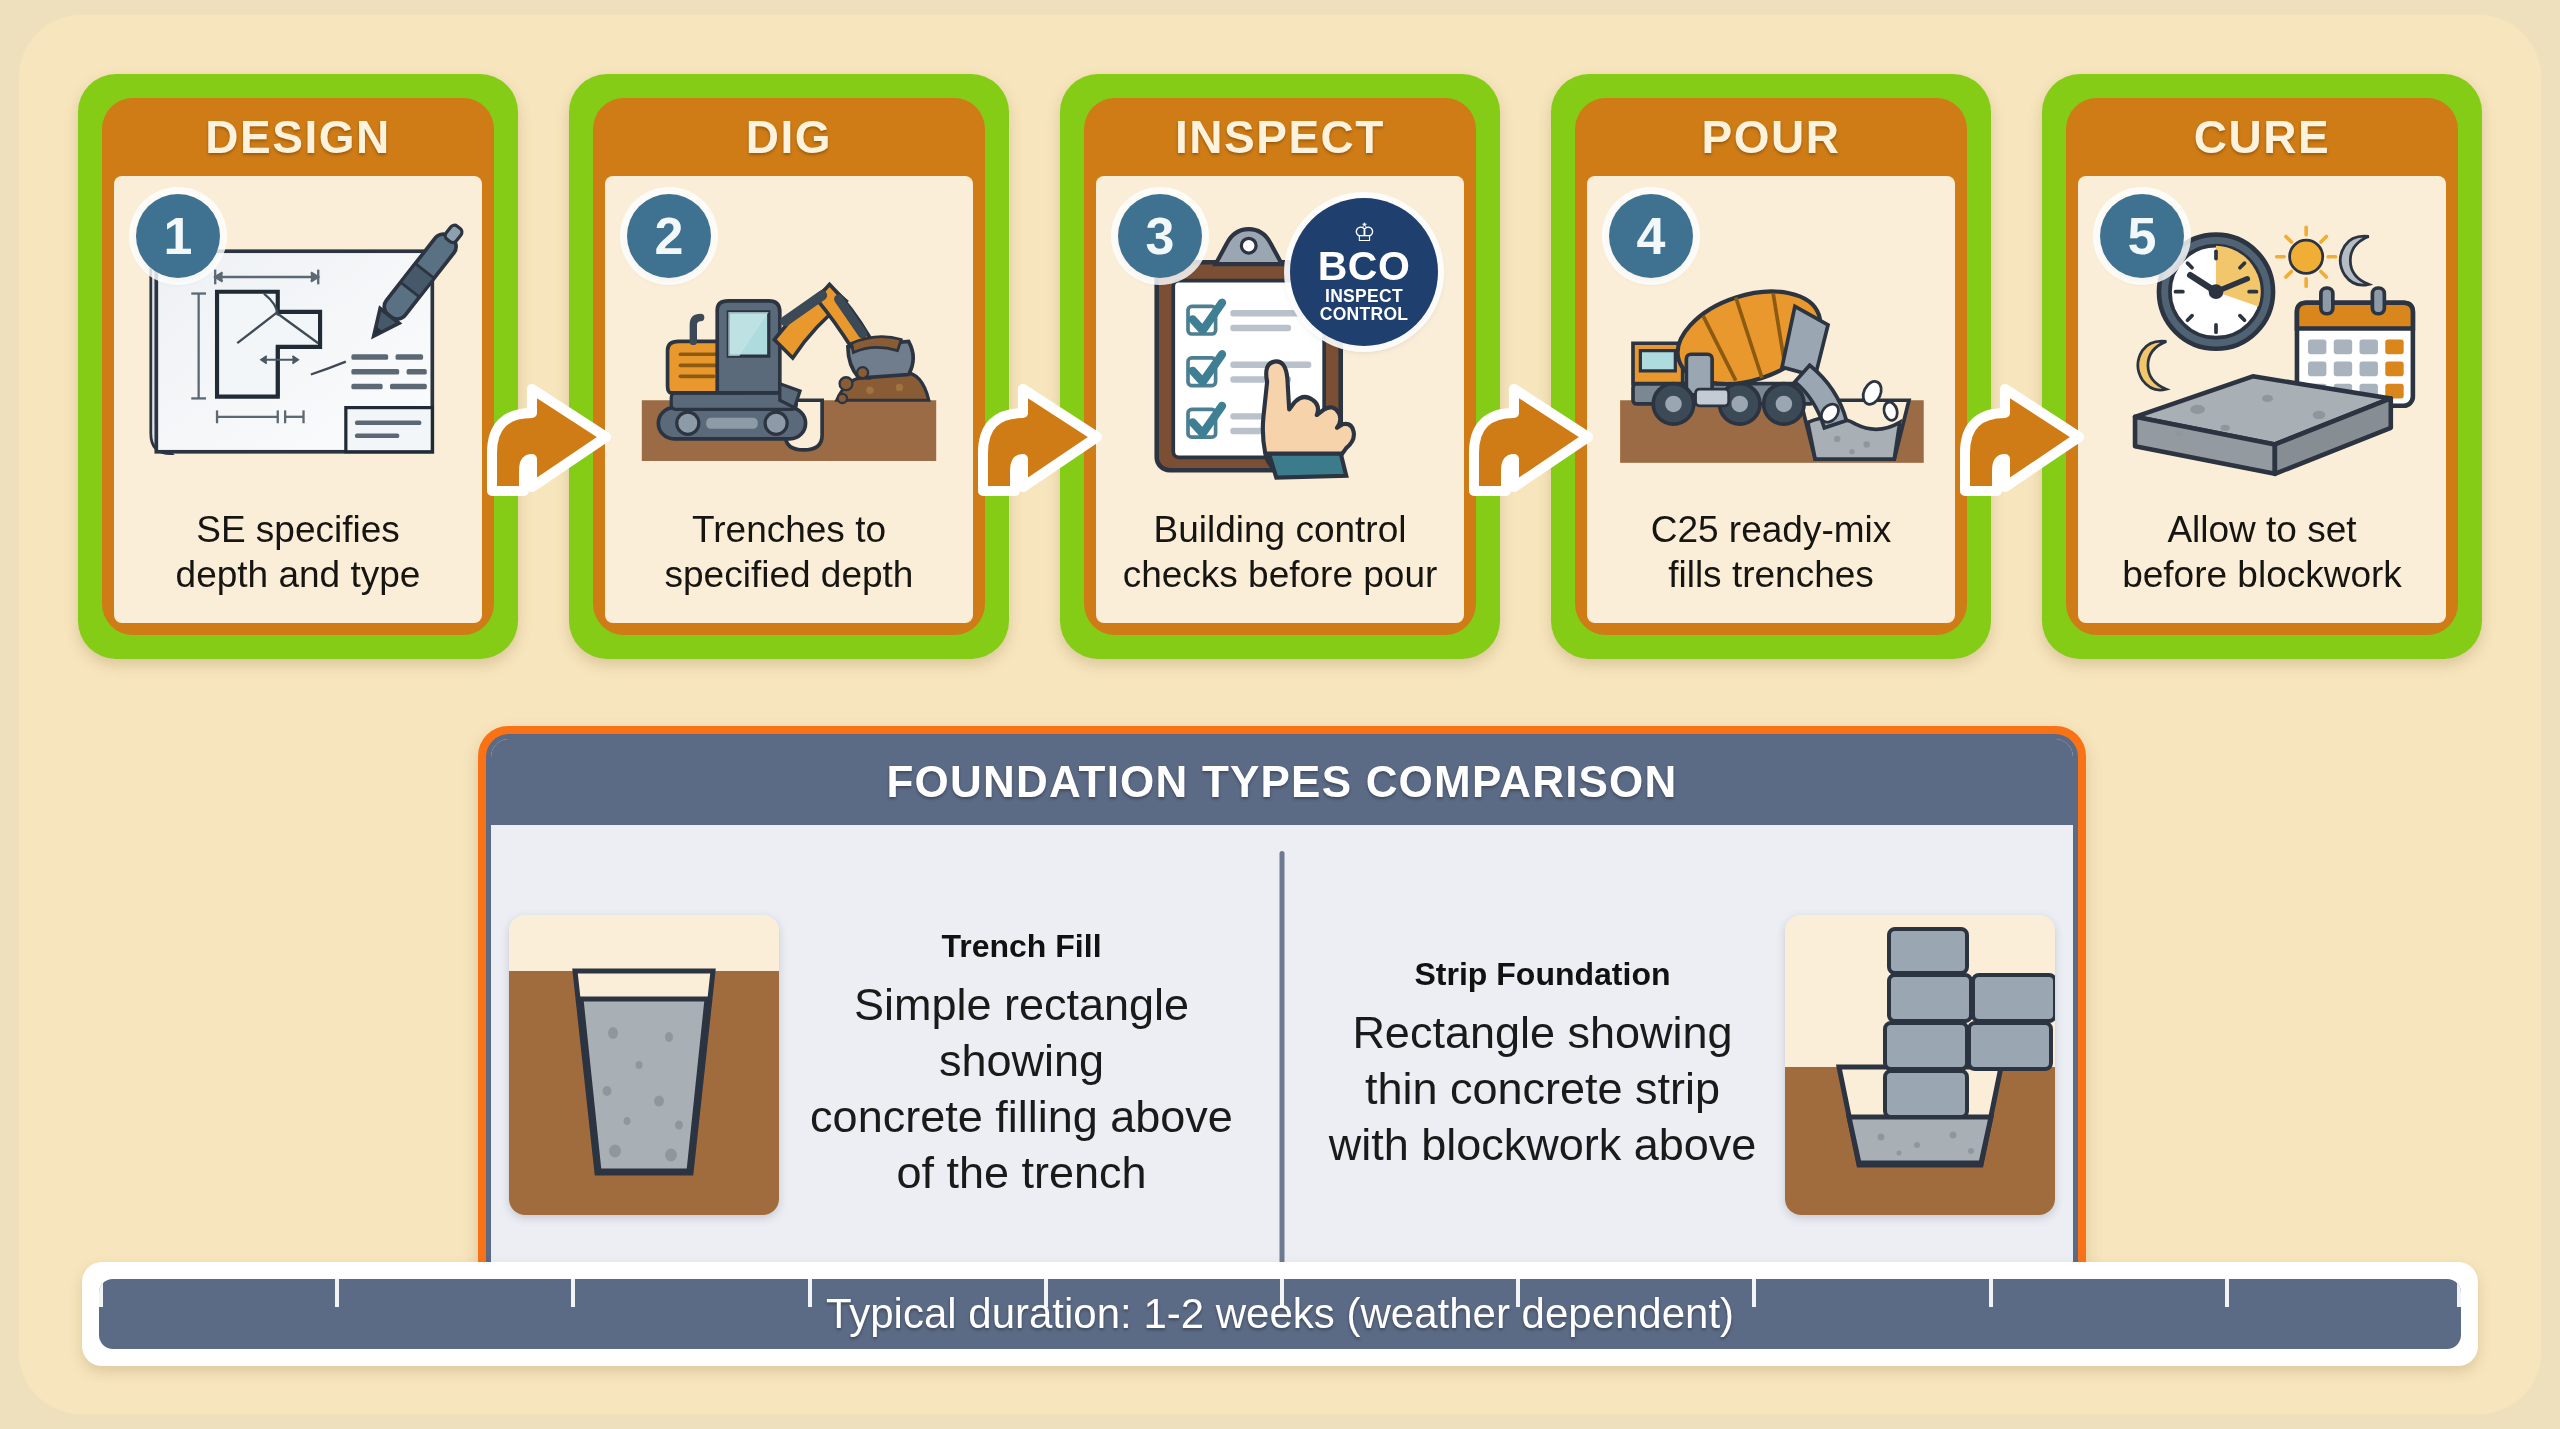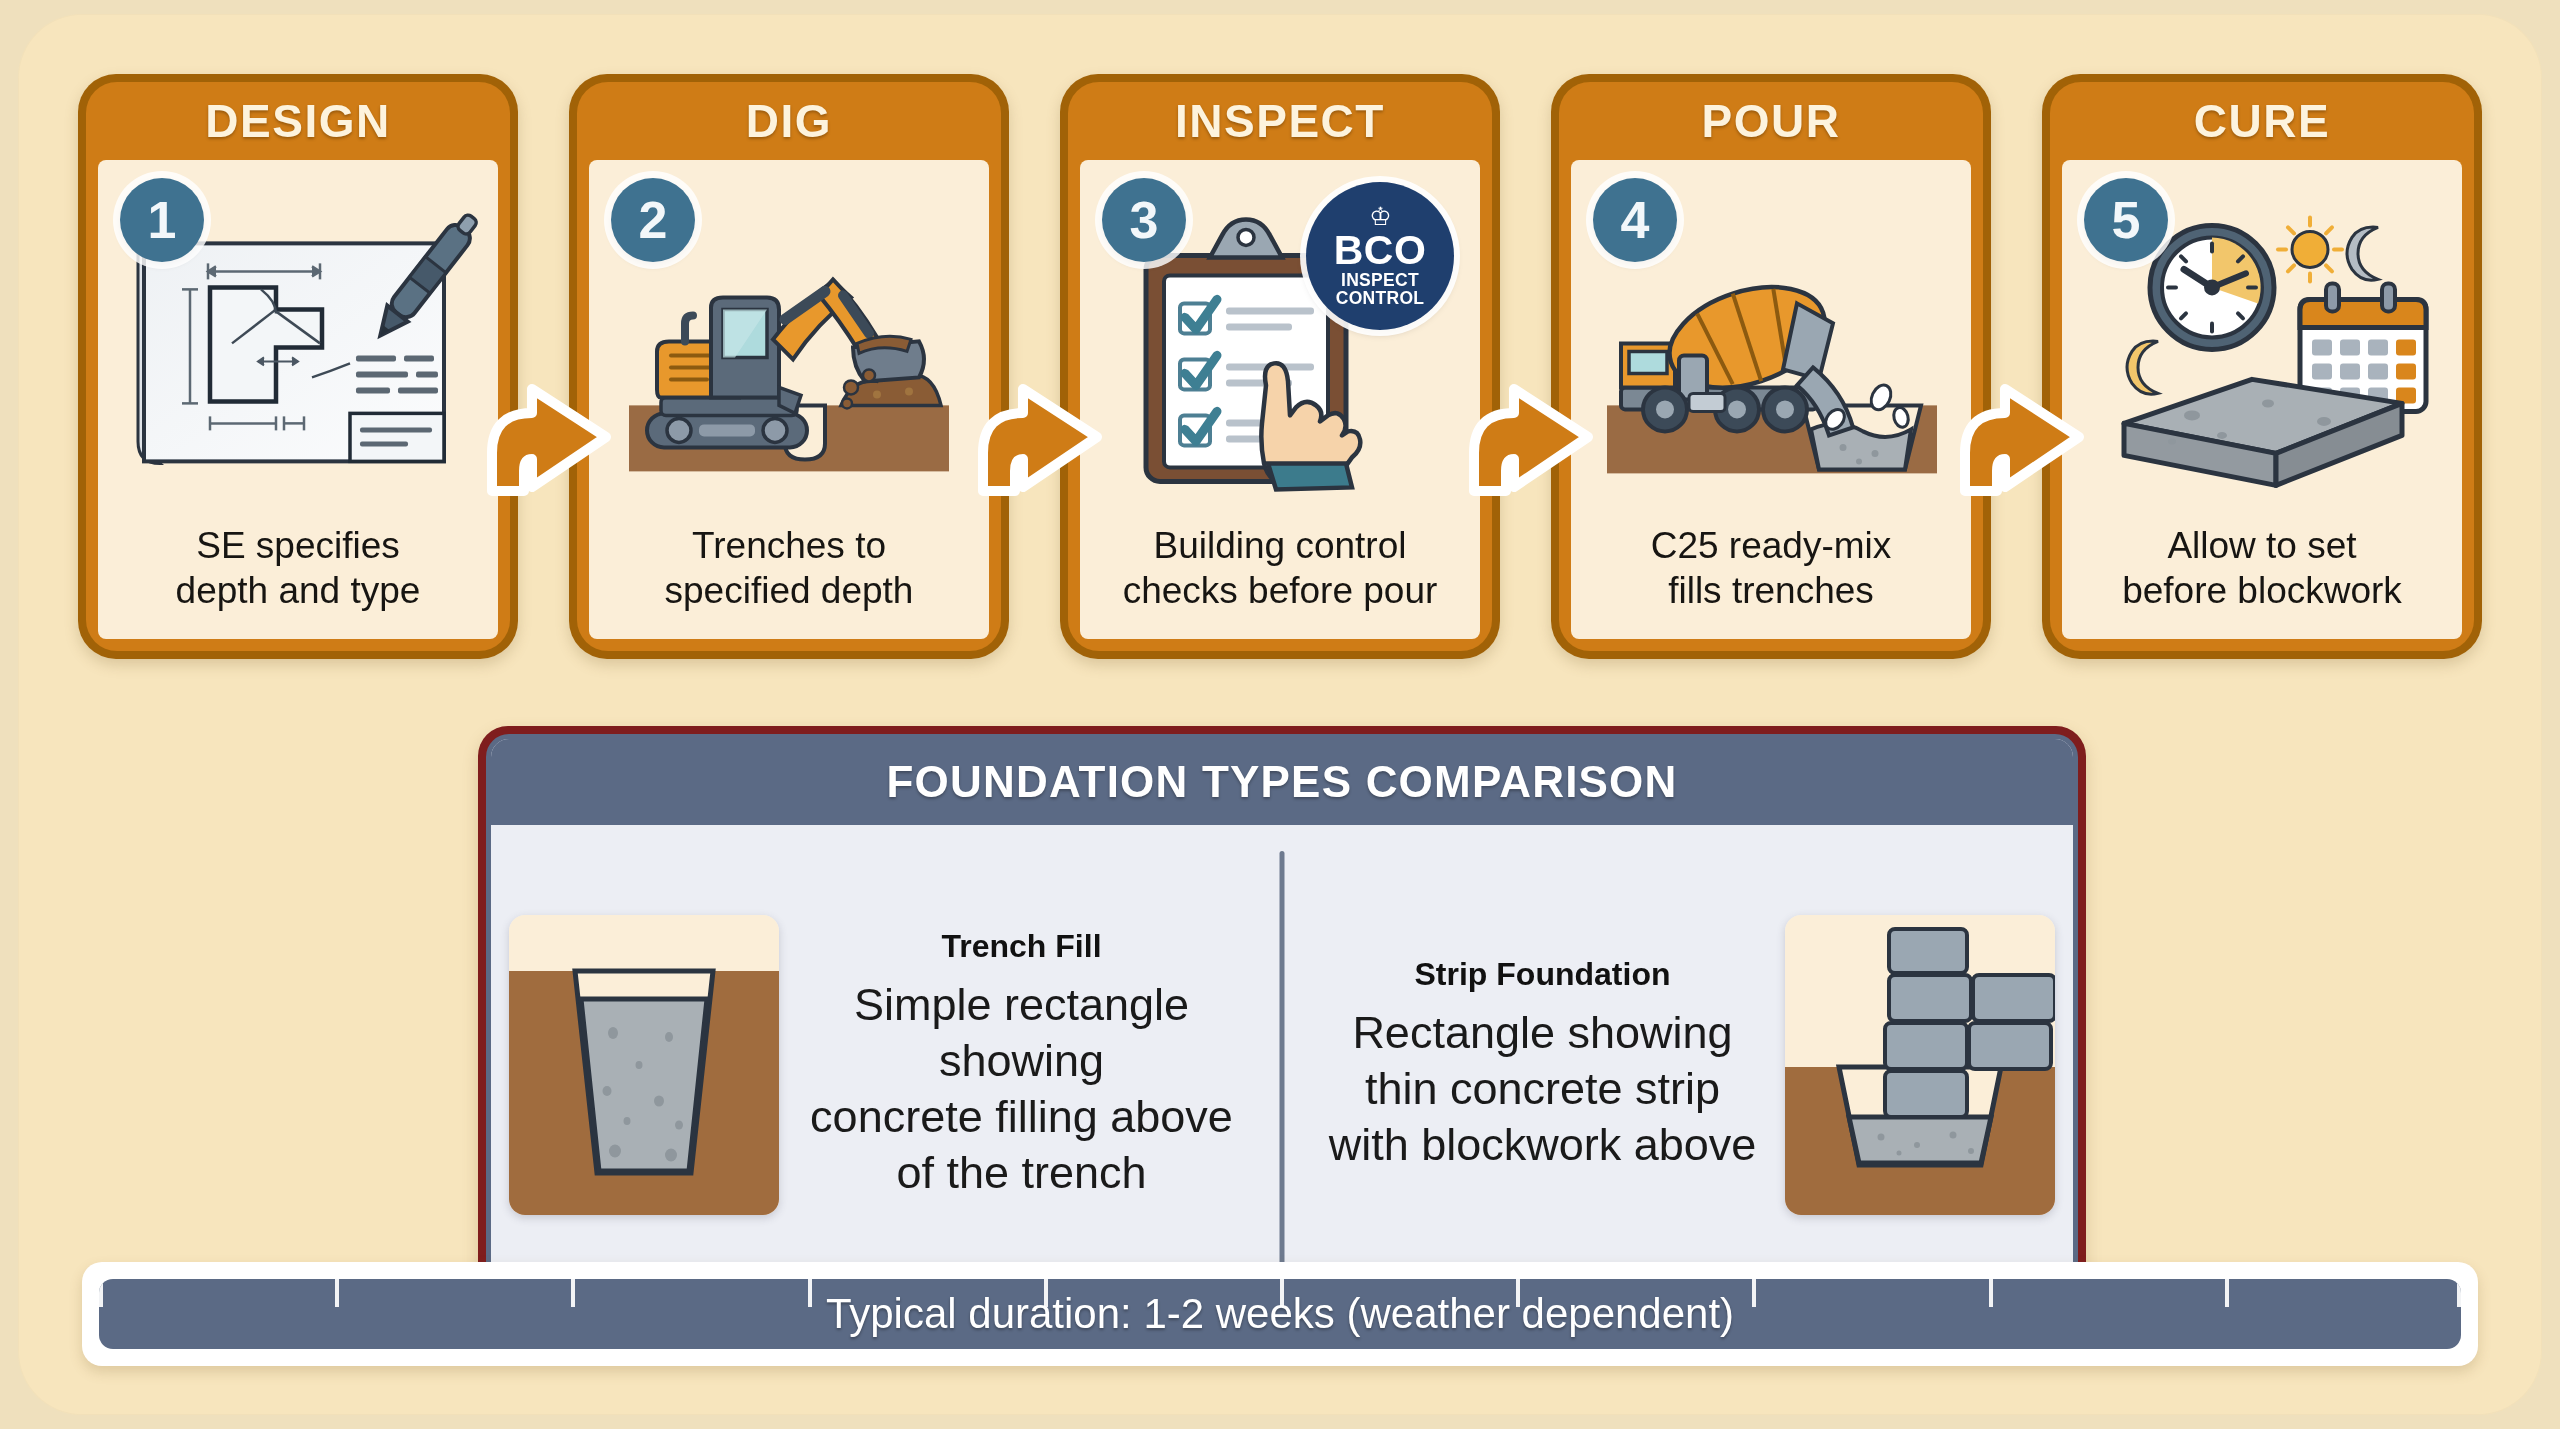--- a/index.html
+++ b/index.html
@@ -30,23 +30,23 @@
     position: absolute;
     left: 78px; top: 74px;
     width: 2404px; height: 600px;
     display: flex;
     align-items: flex-start;
     justify-content: space-between;
   }
   .step-card {
     position: relative;
     width: 440px; height: 585px;
-    background: #a16207;
+    background: #84cc16;
     border-radius: 38px;
-    padding: 8px;
+    padding: 24px;
     box-shadow: 0 6px 14px rgba(120,90,40,0.22);
     flex: 0 0 auto;
   }
   .step-inner {
     position: relative;
     width: 100%; height: 100%;
     background: #cf7c16;
     border-radius: 31px;
     overflow: hidden;
     display: flex;
@@ -127,21 +127,21 @@
   }
   .bco-crown { font-size: 25px; line-height: 1; margin-bottom: 1px; letter-spacing: -1px; }
   .bco-main { font-size: 41px; font-weight: bold; line-height: 0.98; letter-spacing: 0.5px; }
   .bco-sub1, .bco-sub2 { font-size: 17.5px; font-weight: bold; line-height: 1.06; letter-spacing: 0.3px; }
 
   
   .compare-wrap {
     position: absolute;
     left: 478px; top: 726px;
     width: 1608px; height: 591px;
-    background: #7f1d1d;
+    background: #f97316;
     border-radius: 30px;
     padding: 8px;
     box-shadow: 0 7px 16px rgba(120,90,40,0.22);
   }
   .compare-inner {
     width: 100%; height: 100%;
     border: 5px solid #5b6a85;
     border-radius: 23px;
     overflow: hidden;
     display: flex;

